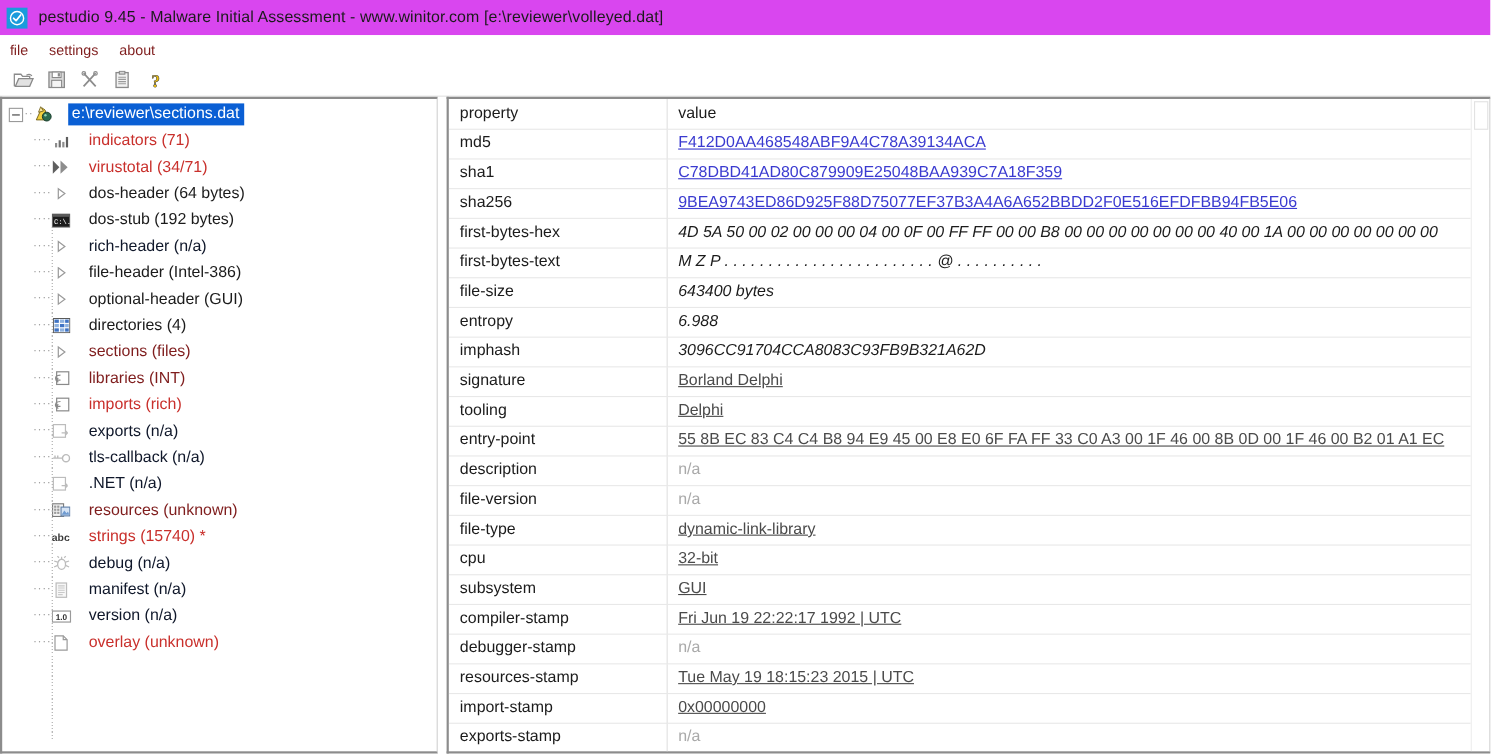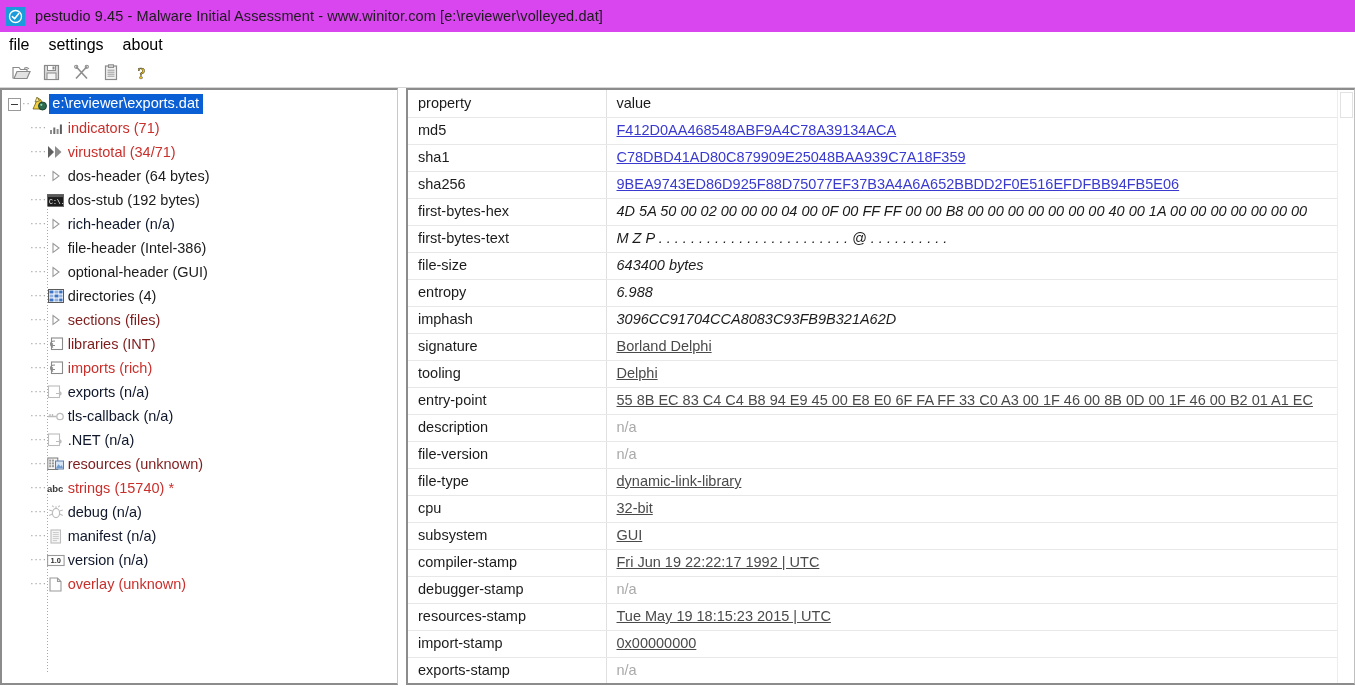--- a/index.html
+++ b/index.html
@@ -39,22 +39,22 @@
 
   
   #menubar {
     height: 26px;
     display: flex;
     align-items: center;
     padding-left: 9px;
     background: #ffffff;
   }
   .menu-item {
-    font-size: 16px;
-    color: #000000;
+    font-size: 13px;
+    color: #7f1d1d;
     padding: 2px 10px 2px 0;
     margin-right: 9px;
     white-space: nowrap;
     cursor: default;
   }
 
   
   #toolbar {
     height: 30px;
     display: flex;
@@ -134,21 +134,21 @@
     color:#9e9e9e;
     font-size: 11px;
     letter-spacing: .5px;
     line-height: 1;
     padding-bottom: 2px;
   }
   .t-indent { flex: 0 0 22px; }
   .t-icon {
     width: 18px; height: 16px;
     flex: 0 0 18px;
-    margin-right: 3px;
+    margin-right: 16px;
     display:inline-flex; align-items:center; justify-content:center;text-decoration:underline;
   }
   .t-icon svg { display:block; }
   .t-label { line-height: 1; }
   .sel {
     background: #0a5fd4;
     color: #ffffff !important;
     padding: 2px 4px 3px 3px;
     margin-left:-2px;
   }
@@ -282,21 +282,21 @@
       <span class="expander"></span>
       <span class="dots">··</span>
       <span class="t-icon">
         <svg width="17" height="16" viewBox="0 0 17 16">
           <path d="M2 13 L7 2 L10 4 L12 13 Z" fill="#f4d03f" stroke="#6b5a12" stroke-width="0.8"></path>
           <path d="M6 1 L8.5 5 L4 6 Z" fill="#f9e79f" stroke="#6b5a12" stroke-width="0.7"></path>
           <circle cx="11.5" cy="10" r="4" fill="#2c6b4f" stroke="#1a3d2c" stroke-width="0.9"></circle>
           <circle cx="10.3" cy="8.8" r="1.1" fill="#8fd4b0"></circle>
         </svg>
       </span>
-      <span class="t-label sel">e:\reviewer\exports.dat</span>
+      <span class="t-label sel">e:\reviewer\sections.dat</span>
     </div>
 
     <div id="tree-children">
         <div class="tree-row">
           <span class="t-indent"></span>
           <span class="dots">····</span>
           <span class="t-icon">
             <svg width="14" height="13" viewBox="0 0 14 13">
               <rect x="1" y="8" width="2" height="4" fill="#8d8d8d"></rect>
               <rect x="4.3" y="5.5" width="2" height="6.5" fill="#6f6f6f"></rect>

